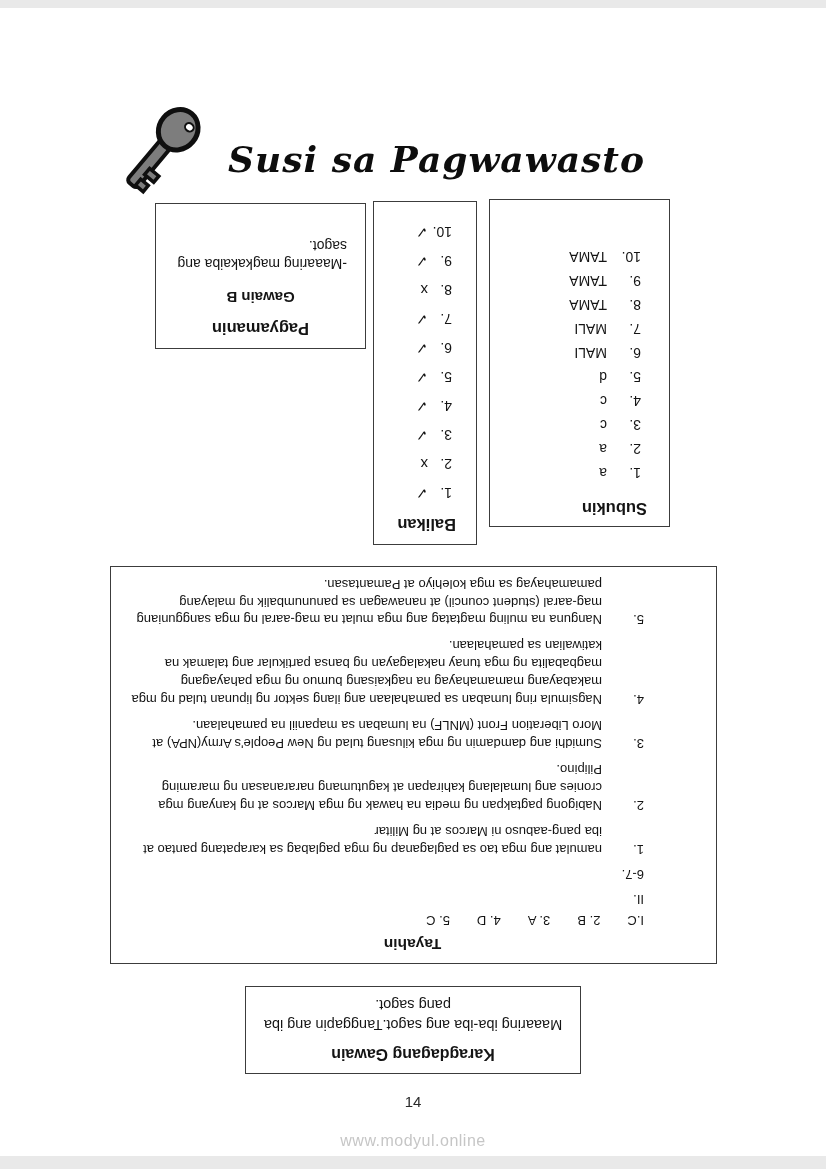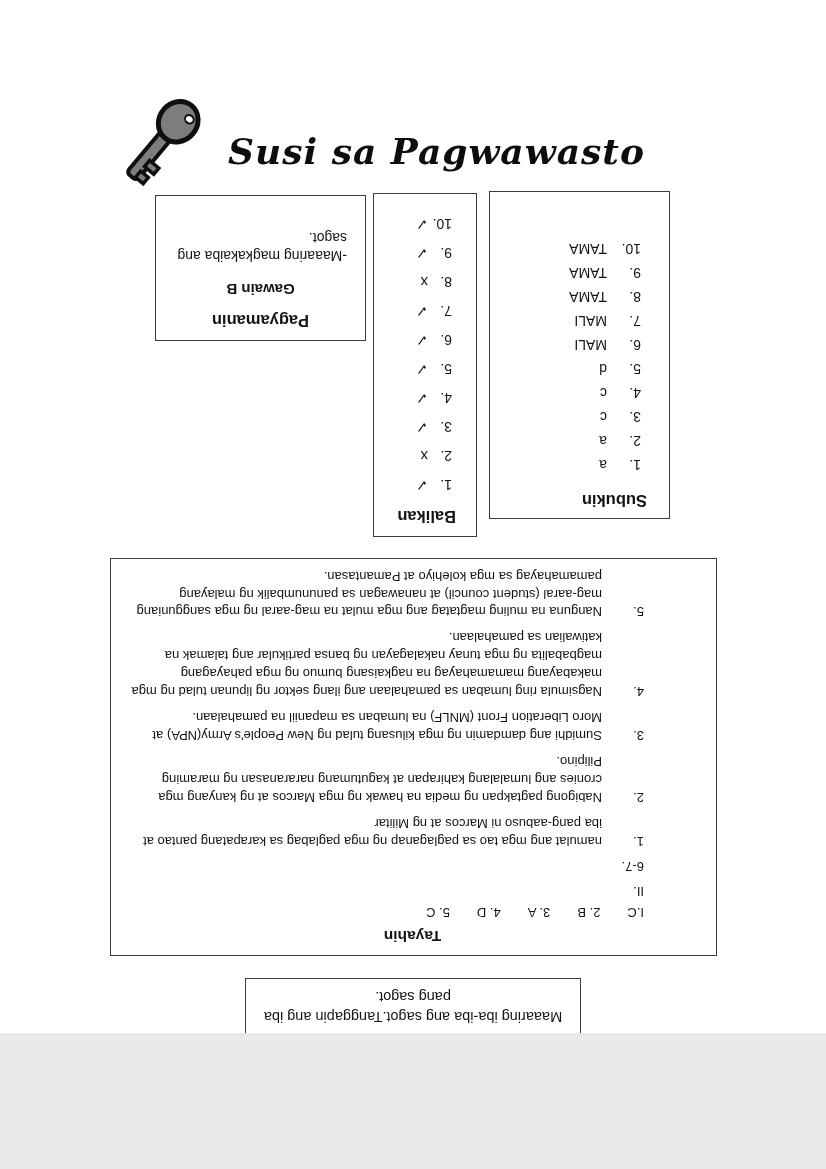--- a/index.html
+++ b/index.html
@@ -1,19 +1,19 @@
 <!DOCTYPE html>
 <html><head>
 <meta charset="utf-8">
 <style>
   html,body{margin:0;padding:0;background:#e9e9e9;}
   .page{
-    position:relative;width:826px;height:1033px;background:#ffffff;
+    position:relative;width:826px;height:1148px;background:#ffffff;
     font-family:"Liberation Sans",sans-serif;color:#141414;overflow:hidden;
-    margin:0 auto;
+    margin:8px auto;
   }
   .title{
     position:absolute;left:228px;top:130px;width:380px;margin:0;
     font-family:"DejaVu Serif",serif;font-style:italic;font-weight:bold;
     font-size:36px;letter-spacing:1px;color:#0d0d0d;white-space:nowrap;
   }
   .key-icon{position:absolute;left:102px;top:92px;}
   .box{position:absolute;border:1px solid #3c3c3c;background:#fff;box-sizing:border-box;}
   .flip{width:100%;height:100%;transform:rotate(180deg);box-sizing:border-box;}
 
@@ -212,14 +212,15 @@
   </div>
 
   <div class="box box-karagdagang">
     <div class="flip">
       <div class="kg-title">Karagdagang Gawain</div>
       <div class="kg-text">Maaaring iba-iba ang sagot.Tanggapin ang iba pang sagot.</div>
     </div>
   </div>
 
   <div class="pagenum">14</div>
+  <div class="watermark">www.modyul.online</div>
 
 </div>
 
 </body></html>

